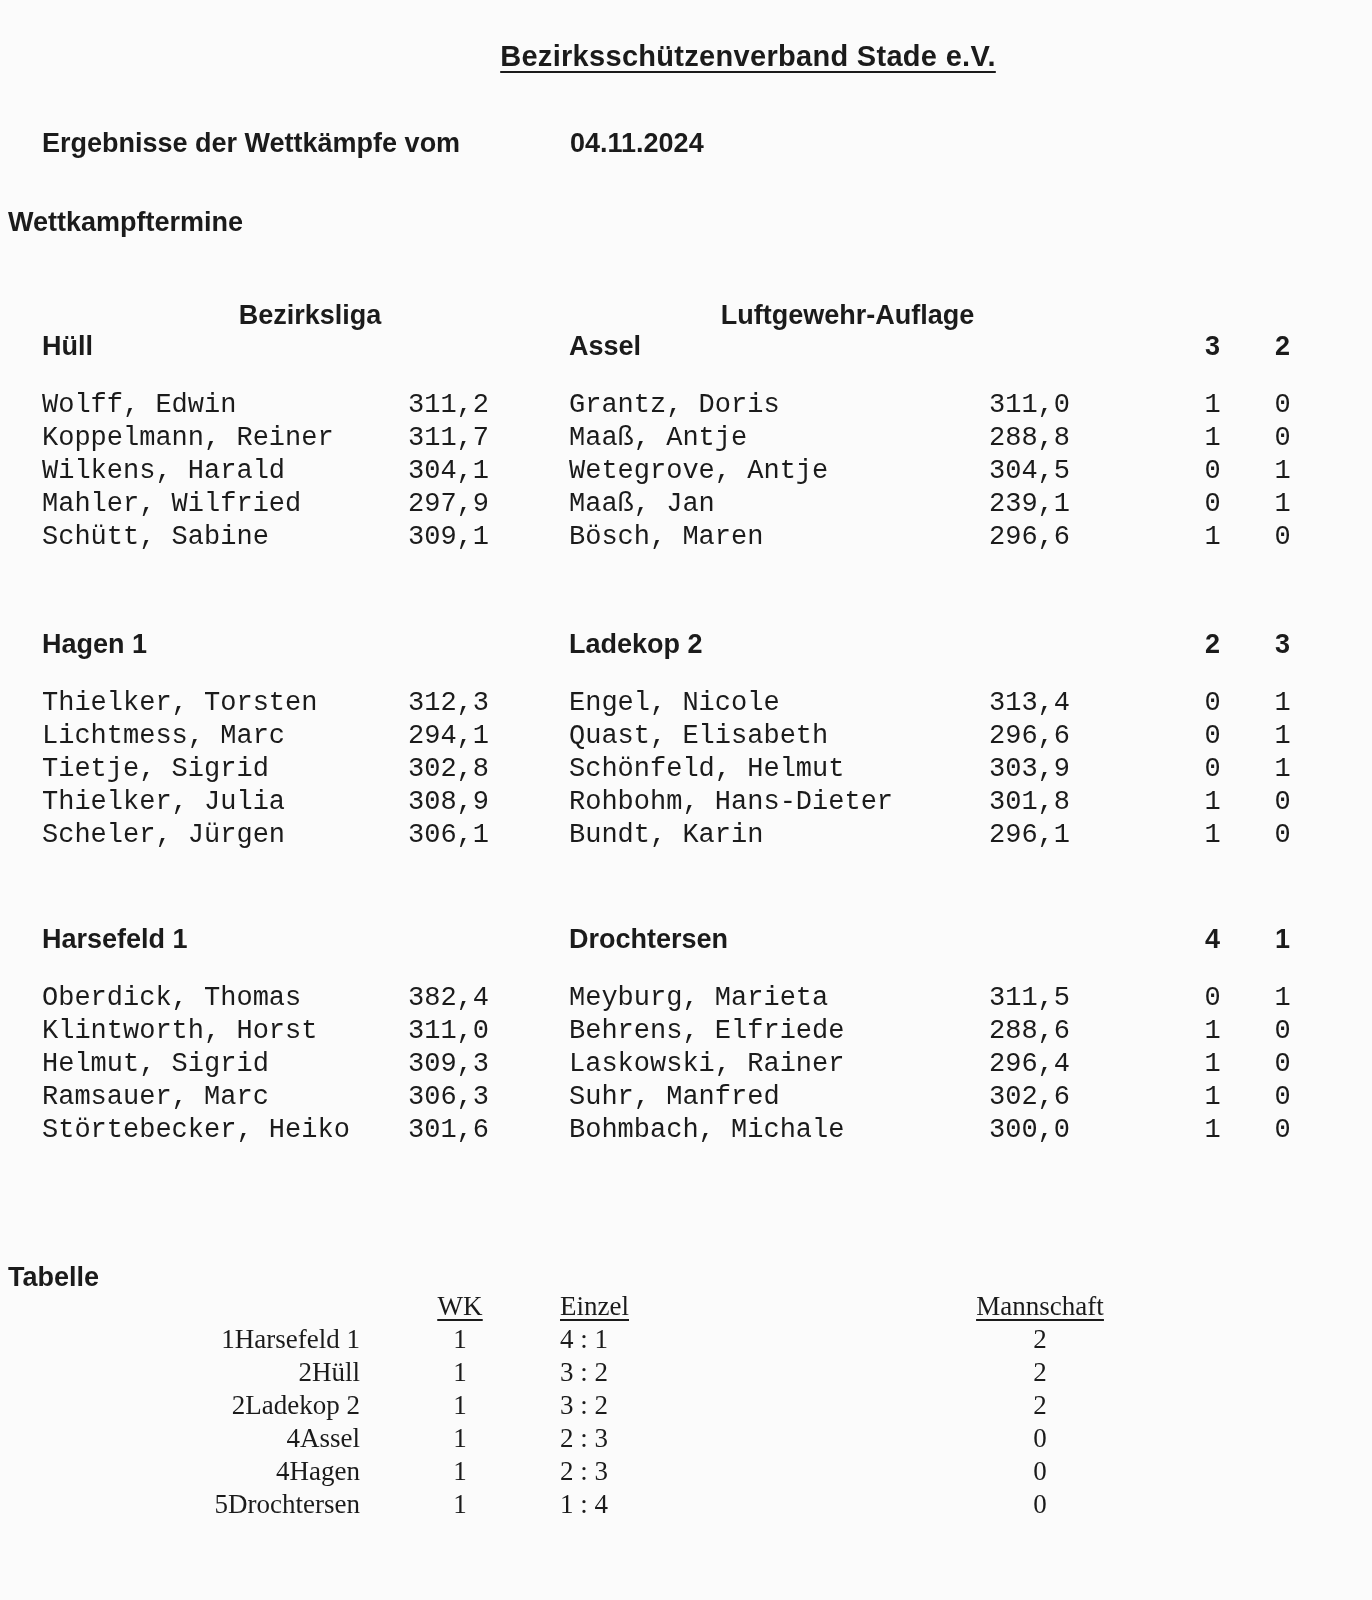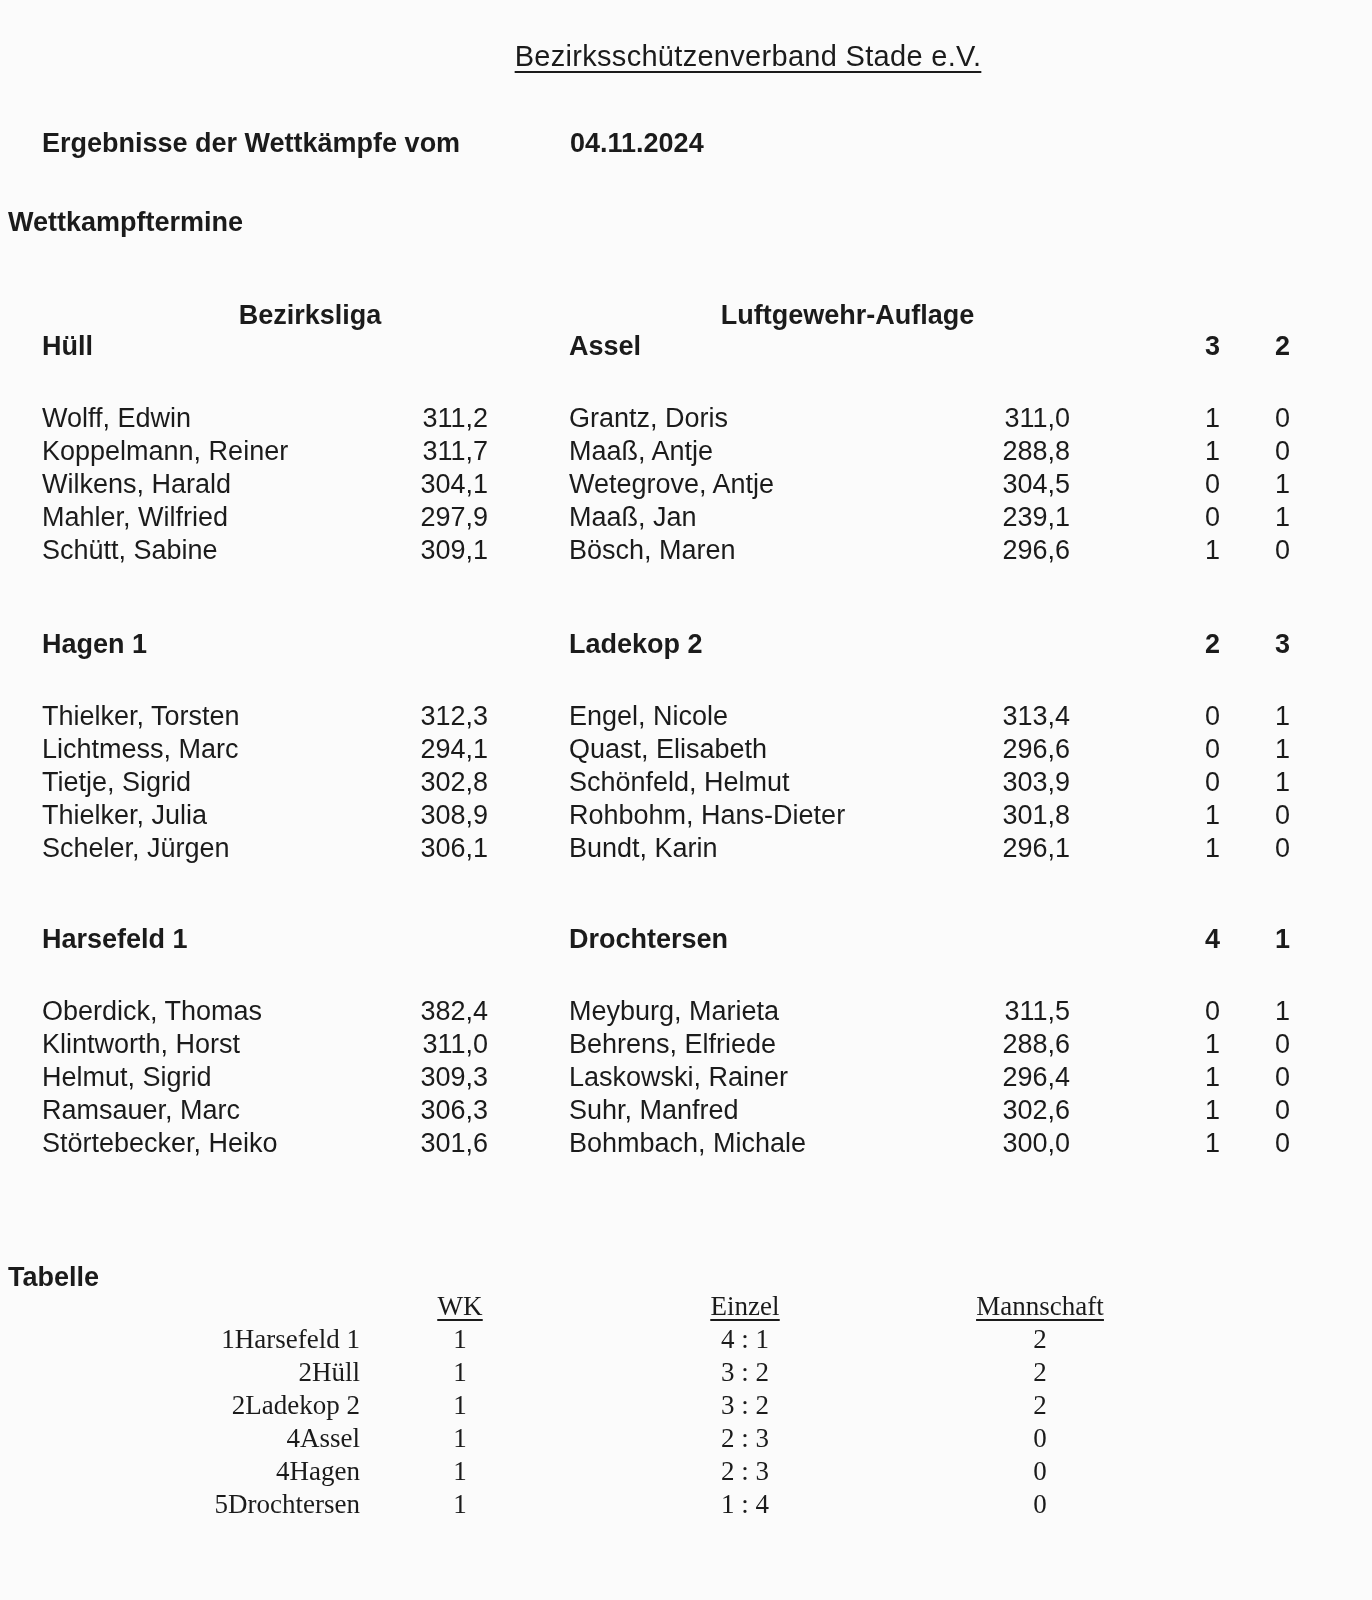--- a/index.html
+++ b/index.html
@@ -9,55 +9,55 @@
     font-family:"Liberation Sans","DejaVu Sans",sans-serif;
     color:#1b1b1b;
     position:relative;
     overflow:hidden;
     -webkit-font-smoothing:antialiased;
   }
   .abs{position:absolute;}
   
   .title-wrap{top:40px;left:124px;width:1248px;text-align:center;}
   .doc-title{
-    font-size:29px;font-weight:normal;
+    font-size:29px;font-weight:bold;
     text-decoration:underline;
     text-decoration-thickness:2px;
     text-underline-offset:5px;
     letter-spacing:0.3px;
   }
   .results-line{top:126px;left:0;width:1372px;height:34px;line-height:34px;font-weight:bold;font-size:27px;}
   .results-label{position:absolute;left:42px;top:0;}
   .results-date{position:absolute;left:570px;top:0;}
   .termine{top:192px;left:8px;font-size:27px;font-weight:bold;line-height:33px;margin-top:14px;}
   .league-row{top:260px;left:0;width:1372px;height:33px;line-height:33px;font-size:27px;font-weight:bold;margin-top:39px;}
   .league-left{position:absolute;left:0;top:0;width:620px;text-align:center;}
   .league-right{position:absolute;left:620px;top:0;width:455px;text-align:center;}
   
   .match{left:42px;width:1268px;font-size:27px;}
   .match.m1{top:330px;}
   .match.m2{top:628px;}
   .match.m3{top:923px;}
   .m-grid{display:grid;grid-template-columns:366px 80px 81px 371px 130px 115px 55px 15px 55px;line-height:33px;}
   .m-head{font-weight:bold;}
-  .m-rows{margin-top:39px;}
+  .m-rows{margin-top:26px;font-family:Liberation Mono, monospace;}
   .cell-n1{grid-column:1;white-space:nowrap;overflow:hidden;}
   .cell-s1{grid-column:2;text-align:right;}
   .cell-n2{grid-column:4;white-space:nowrap;overflow:hidden;}
   .cell-s2{grid-column:5;text-align:right;}
   .cell-p1{grid-column:7;text-align:center;}
   .cell-p2{grid-column:9;text-align:center;}
   
   .tabelle{top:1264px;left:8px;width:1160px;font-size:27px;}
   .t-heading{font-size:27px;font-weight:bold;line-height:26px;}
   .t-grid{display:grid;grid-template-columns:352px 200px 370px 220px;line-height:33px;font-family:Liberation Serif, serif;}
   .t-col-head span{text-decoration:underline;text-decoration-thickness:2px;text-underline-offset:4px;}
   .t-c1{grid-column:1;text-align:right;white-space:nowrap;}
   .t-c2{grid-column:2;text-align:center;}
-  .t-c3{grid-column:3;text-align:center;}
+  .t-c3{grid-column:3;}
   .t-c4{grid-column:4;text-align:center;}
   .t-rank{display:inline-block;width:32px;padding-left:8px;box-sizing:border-box;}
 </style>
 </head>
 <body>
 
 <div class="abs title-wrap">
   <span class="doc-title">Bezirksschützenverband Stade e.V.</span>
 </div>
 

